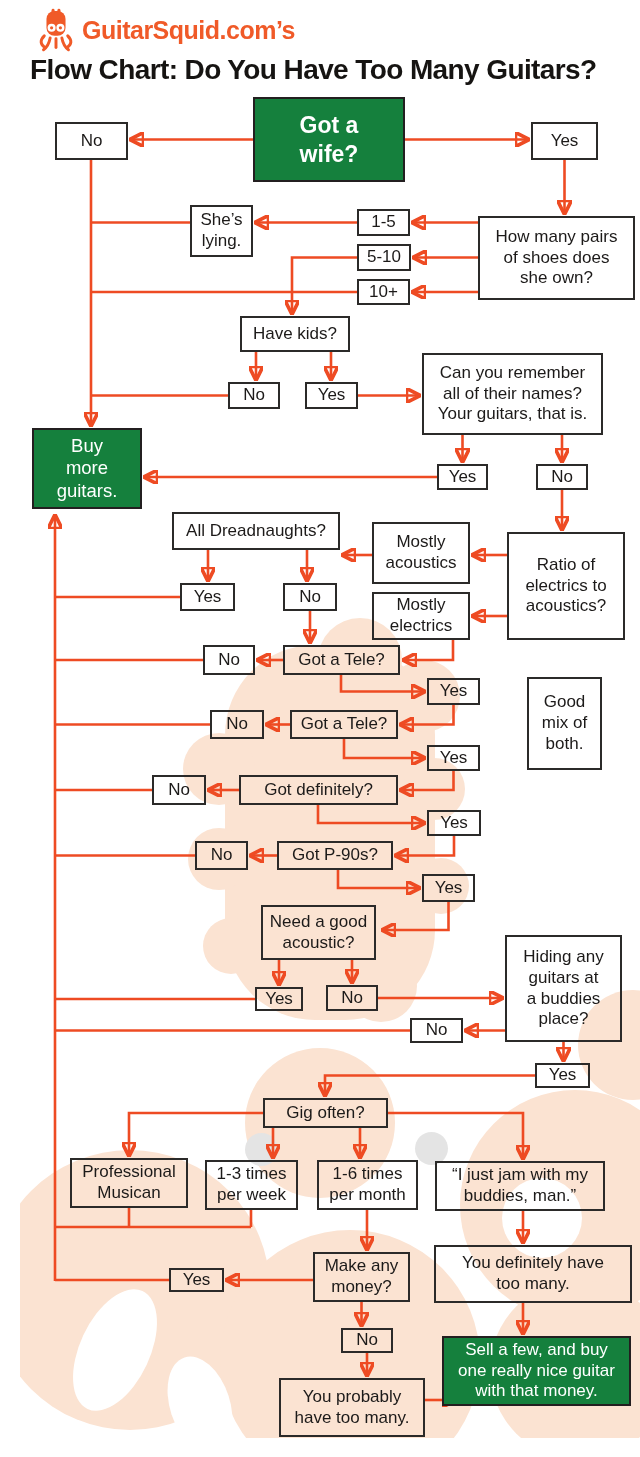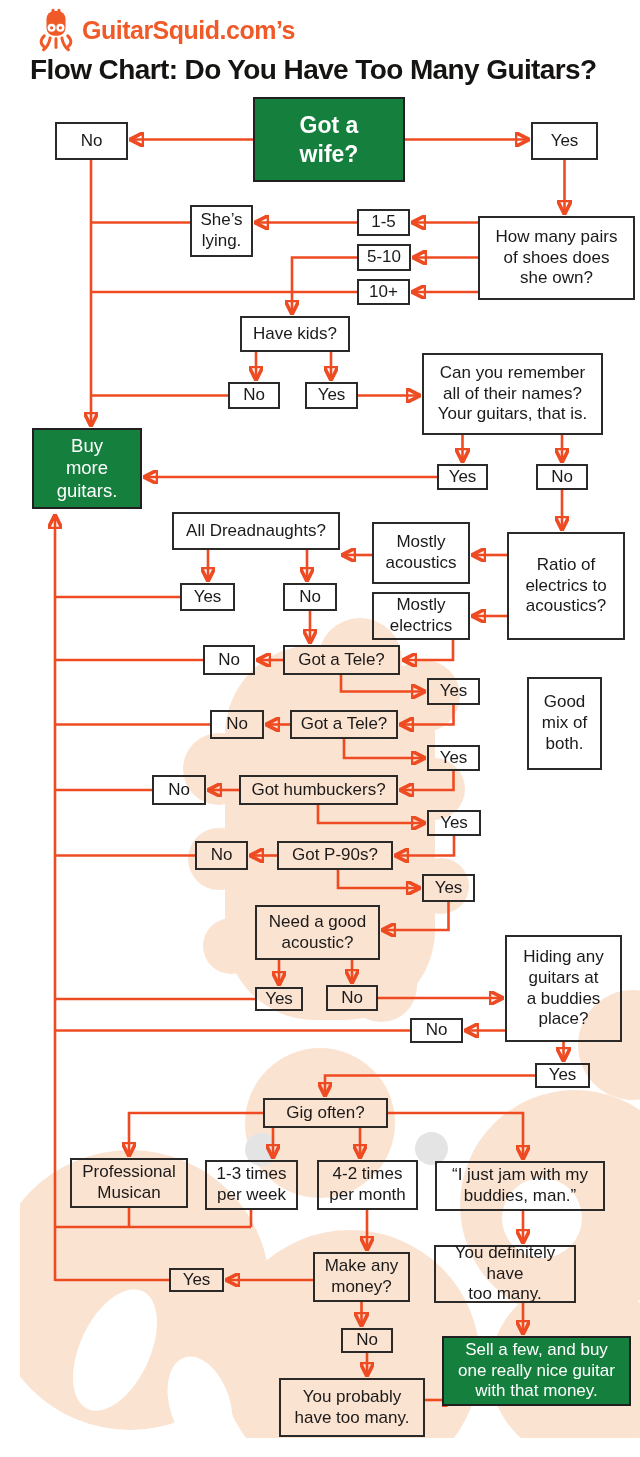--- a/index.html
+++ b/index.html
@@ -194,52 +194,52 @@
 electrics</div>
   <div class="n" style="left:263px;top:645px;width:117px;height:30px">Got a Tele?</div>
   <div class="n" style="left:183px;top:645px;width:52px;height:30px">No</div>
   <div class="n" style="left:407px;top:678px;width:53px;height:27px">Yes</div>
   <div class="n" style="left:507px;top:677px;width:75px;height:93px">Good
 mix of
 both.</div>
   <div class="n" style="left:270px;top:710px;width:108px;height:29px">Got a Tele?</div>
   <div class="n" style="left:190px;top:710px;width:54px;height:29px">No</div>
   <div class="n" style="left:407px;top:745px;width:53px;height:26px">Yes</div>
-  <div class="n" style="left:219px;top:775px;width:159px;height:30px">Got humbuckers?</div>
+  <div class="n" style="left:219px;top:775px;width:159px;height:30px">Got definitely?</div>
   <div class="n" style="left:132px;top:775px;width:54px;height:30px">No</div>
   <div class="n" style="left:407px;top:810px;width:54px;height:26px">Yes</div>
   <div class="n" style="left:257px;top:841px;width:116px;height:29px">Got P-90s?</div>
   <div class="n" style="left:175px;top:841px;width:53px;height:29px">No</div>
   <div class="n" style="left:402px;top:874px;width:53px;height:28px">Yes</div>
-  <div class="n" style="left:235px;top:905px;width:125px;height:55px">Need a good
+  <div class="n" style="left:241px;top:905px;width:115px;height:55px">Need a good
 acoustic?</div>
   <div class="n" style="left:235px;top:987px;width:48px;height:24px">Yes</div>
   <div class="n" style="left:306px;top:985px;width:52px;height:26px">No</div>
   <div class="n" style="left:485px;top:935px;width:117px;height:107px">Hiding any
 guitars at
 a buddies
 place?</div>
   <div class="n" style="left:390px;top:1018px;width:53px;height:25px">No</div>
   <div class="n" style="left:515px;top:1063px;width:55px;height:25px">Yes</div>
   <div class="n" style="left:243px;top:1098px;width:125px;height:30px">Gig often?</div>
   <div class="n" style="left:50px;top:1158px;width:118px;height:50px">Professional
 Musican</div>
   <div class="n" style="left:185px;top:1160px;width:93px;height:50px">1-3 times
 per week</div>
-  <div class="n" style="left:297px;top:1160px;width:101px;height:50px">4-2 times
+  <div class="n" style="left:297px;top:1160px;width:101px;height:50px">1-6 times
 per month</div>
   <div class="n" style="left:293px;top:1252px;width:97px;height:50px">Make any
 money?</div>
   <div class="n" style="left:415px;top:1161px;width:170px;height:50px">“I just jam with my
 buddies, man.”</div>
   <div class="n" style="left:149px;top:1268px;width:55px;height:24px">Yes</div>
   <div class="n" style="left:321px;top:1328px;width:52px;height:25px">No</div>
   <div class="n" style="left:259px;top:1378px;width:146px;height:59px">You probably
 have too many.</div>
-  <div class="n" style="left:414px;top:1245px;width:142px;height:58px">You definitely have
+  <div class="n" style="left:414px;top:1245px;width:198px;height:58px">You definitely have
 too many.</div>
   <div class="n dark sell" style="left:422px;top:1336px;width:189px;height:70px">Sell a few, and buy
 one really nice guitar
 with that money.</div>
 
   <div class="ftr">
     <span>©2011</span>
     <svg class="sq" width="19" height="19" viewBox="0 0 60 60">
       <g fill="none" stroke="#f05a28" stroke-width="5" stroke-linecap="round">
         <path d="M14,38 q-9,9 1,16"></path>

